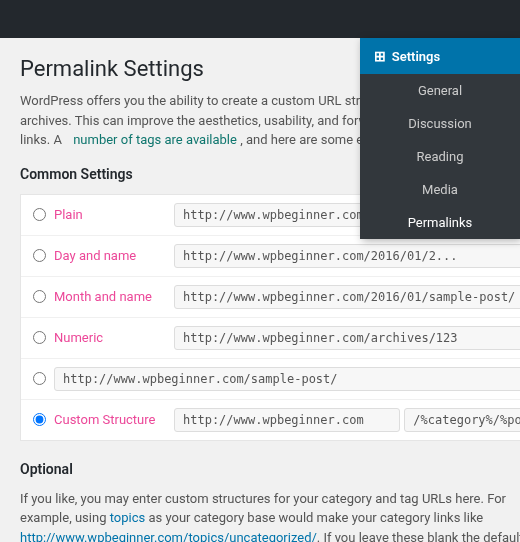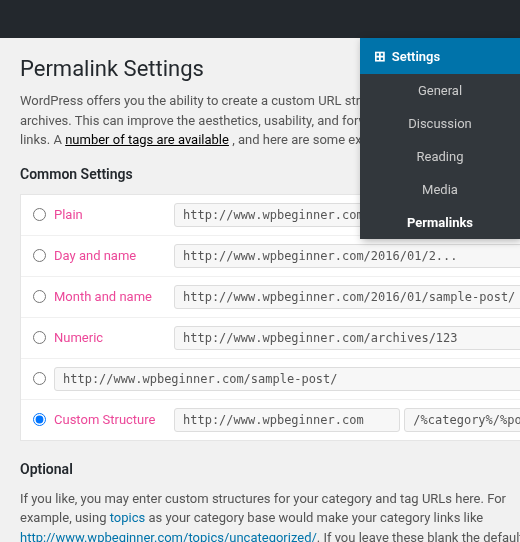--- a/index.html
+++ b/index.html
@@ -27,22 +27,22 @@
       color: #23282d;
       margin-bottom: 10px;
     }
     .intro-text {
       font-size: 13px;
       color: #555;
       line-height: 1.5;
       margin-bottom: 16px;
     }
     .intro-text a {
-      color: #000000;
-      text-decoration: underline;
+      color: #0f766e;
+      margin-left: 8px;
     }
     .section-title {
       font-size: 14px;
       font-weight: 600;
       color: #23282d;
       margin-bottom: 12px;
     }
     .common-settings {
       background: #fff;
       border: 1px solid #e5e5e5;
@@ -135,21 +135,21 @@
     .nav-item {
       padding: 9px 14px;
       font-size: 13px;
       color: #ccc;
       cursor: pointer;
       display: block;
       text-align: center;
     }
     .nav-item.active {
       color: #fff;
-      font-weight: 700;
+      font-weight: 400;
     }
     .top-bar {
       height: 38px;
       background: #23282d;
       width: 100%;
     }
   </style>
 </head>
 <body>
 

